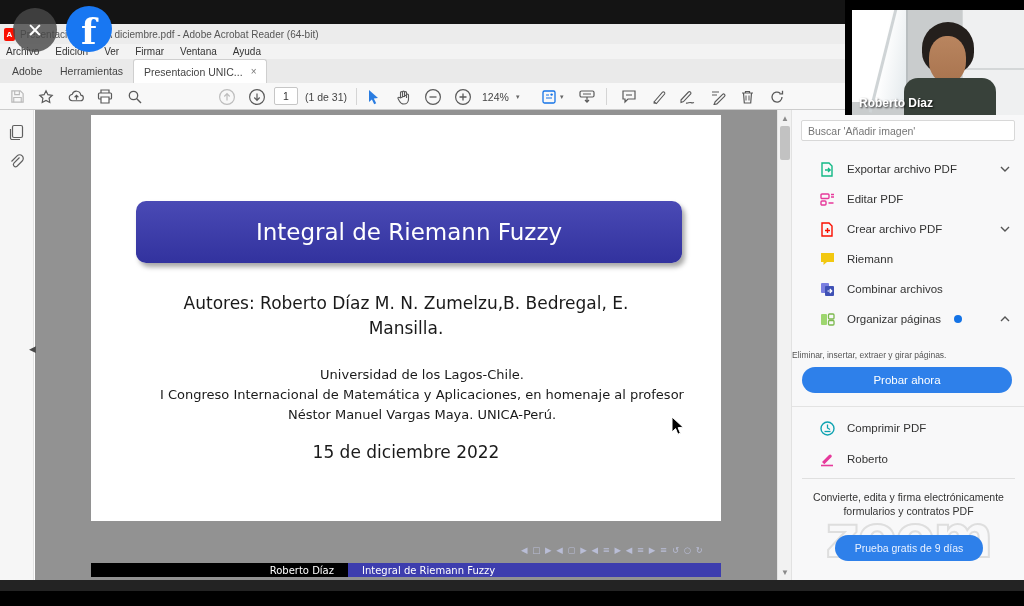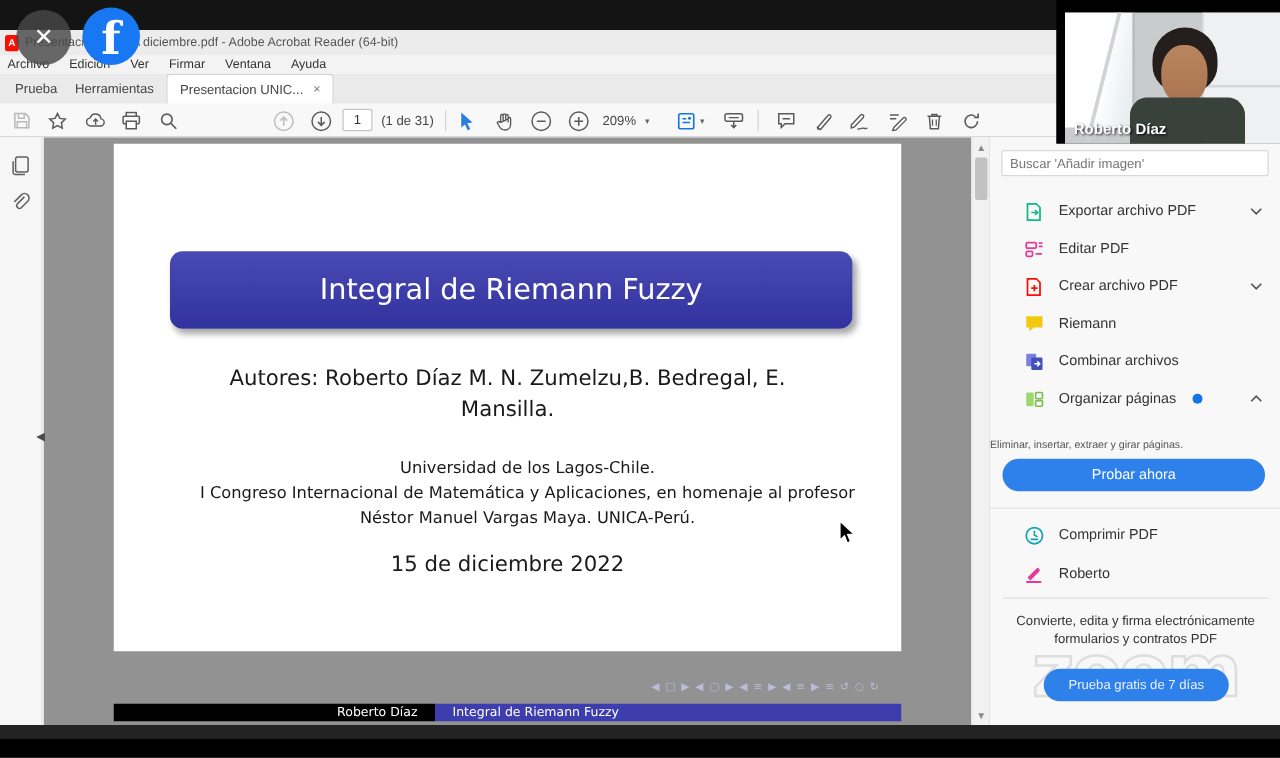--- a/index.html
+++ b/index.html
@@ -165,21 +165,21 @@
     <div class="abs" id="menubar">
       <span>Archivo</span>
       <span>Edición</span>
       <span>Ver</span>
       <span>Firmar</span>
       <span>Ventana</span>
       <span>Ayuda</span>
     </div>
 
     <div class="abs" id="tabbar">
-      <span class="tab" style="left:2px">Prueba</span>
+      <span class="tab" style="left:2px">Adobe</span>
       <span class="tab" style="left:50px">Herramientas</span>
       <span class="tab active" style="left:133px">
         <span>Presentacion UNIC...</span>
         <span class="x">×</span>
       </span>
     </div>
 
     <div class="abs" id="toolbar">
       <span class="tbi" style="left:6px;color:#b9b9b9">
         <svg width="15" height="15" viewBox="0 0 16 16">
@@ -244,21 +244,21 @@
             <circle cx="9" cy="9" r="7.4" fill="none" stroke="currentColor" stroke-width="1.2"></circle>
             <path d="M5.5 9h7" stroke="currentColor" stroke-width="1.3"></path>
           </svg>
       </span>
       <span class="tbi" style="left:452px">
         <svg width="18" height="18" viewBox="0 0 18 18">
             <circle cx="9" cy="9" r="7.4" fill="none" stroke="currentColor" stroke-width="1.2"></circle>
             <path d="M5.5 9h7M9 5.5v7" stroke="currentColor" stroke-width="1.3"></path>
           </svg>
       </span>
-      <span class="tbtxt" style="left:482px">209%</span>
+      <span class="tbtxt" style="left:482px">124%</span>
       <span class="tbtxt caret" style="left:516px;top:10px">▾</span>
 
       <span class="tbi" style="left:538px;color:#1473e6">
         <svg width="16" height="16" viewBox="0 0 16 16">
             <rect x="2" y="2" width="12" height="12" rx="1.5" fill="none" stroke="#1473e6" stroke-width="1.3"></rect>
             <path d="M5 6h3M5 9h6" stroke="#1473e6" stroke-width="1.2"></path>
             <circle cx="10.6" cy="5.6" r="1.2" fill="#1473e6"></circle>
           </svg>
       </span>
       <span class="tbtxt caret" style="left:560px;top:10px">▾</span>
@@ -450,21 +450,21 @@
         </div>
 
         <div id="side-div2"></div>
 
         <div id="promo">
           <div>Convierte, edita y firma electrónicamente</div>
           <div>formularios y contratos PDF</div>
         </div>
 
         <div id="zoom-mark">zoom</div>
-        <div id="trial-btn">Prueba gratis de 7 días</div>
+        <div id="trial-btn">Prueba gratis de 9 días</div>
       </div>
     </div>
   </div>
 
   <div class="abs" id="webcam">
     <div id="video">
       <div id="win-light"></div>
       <div id="win-frame"></div>
       <div id="cabinet"></div>
       <div id="cabinet-line"></div>

